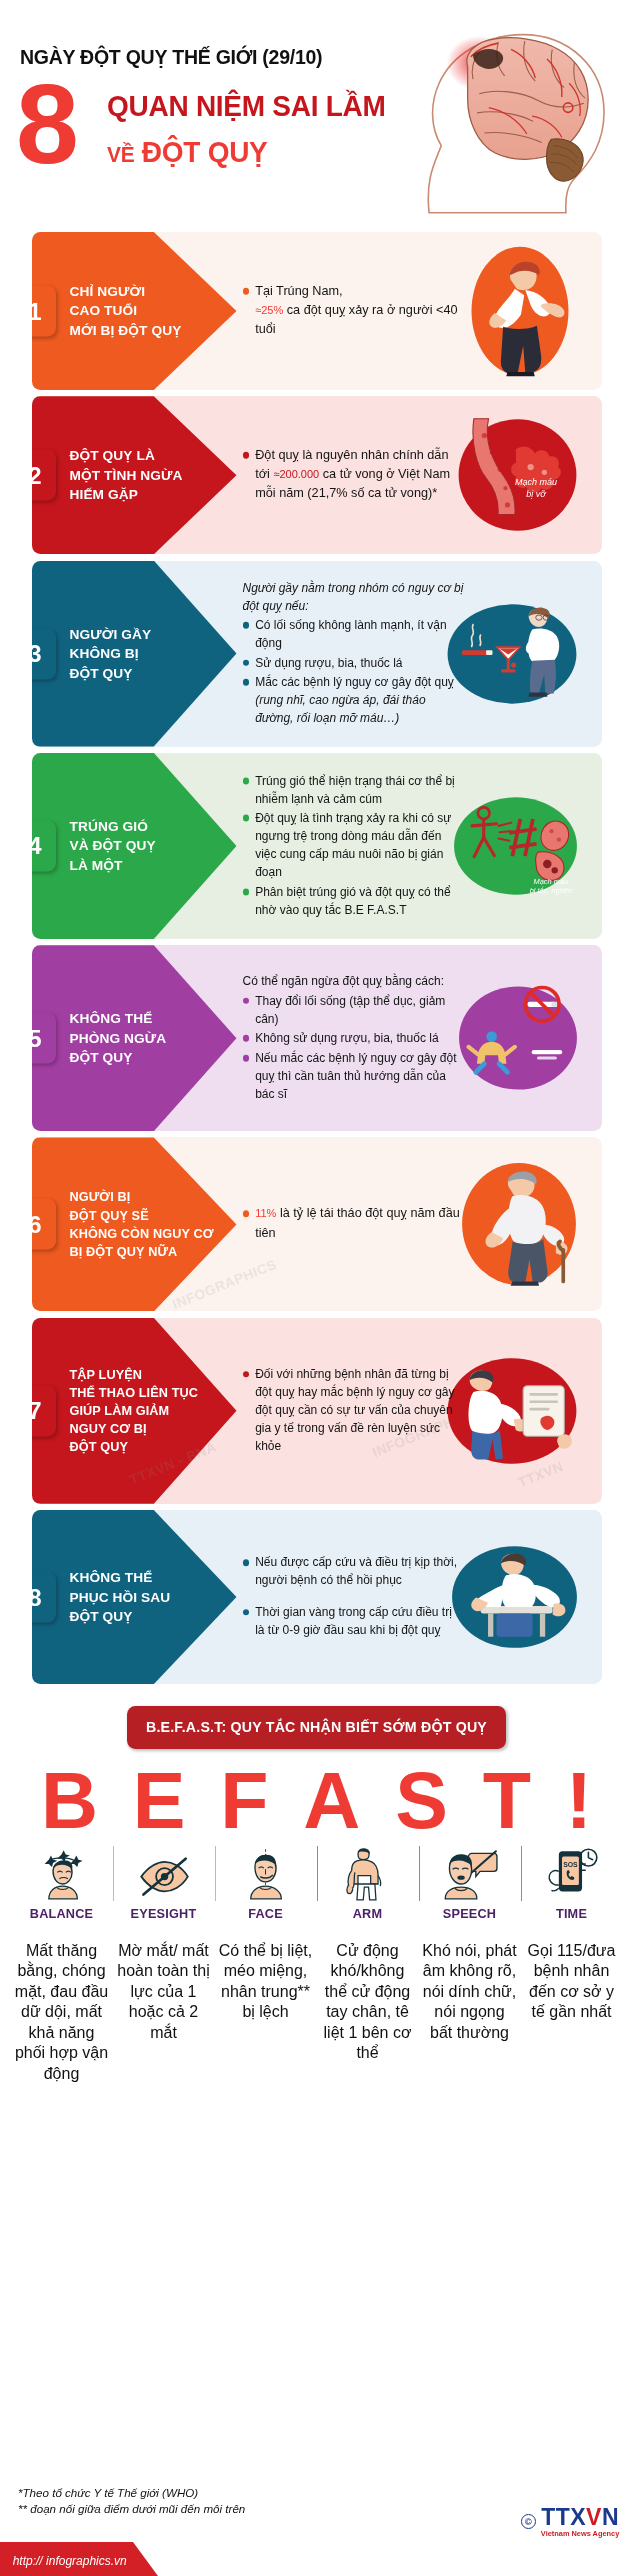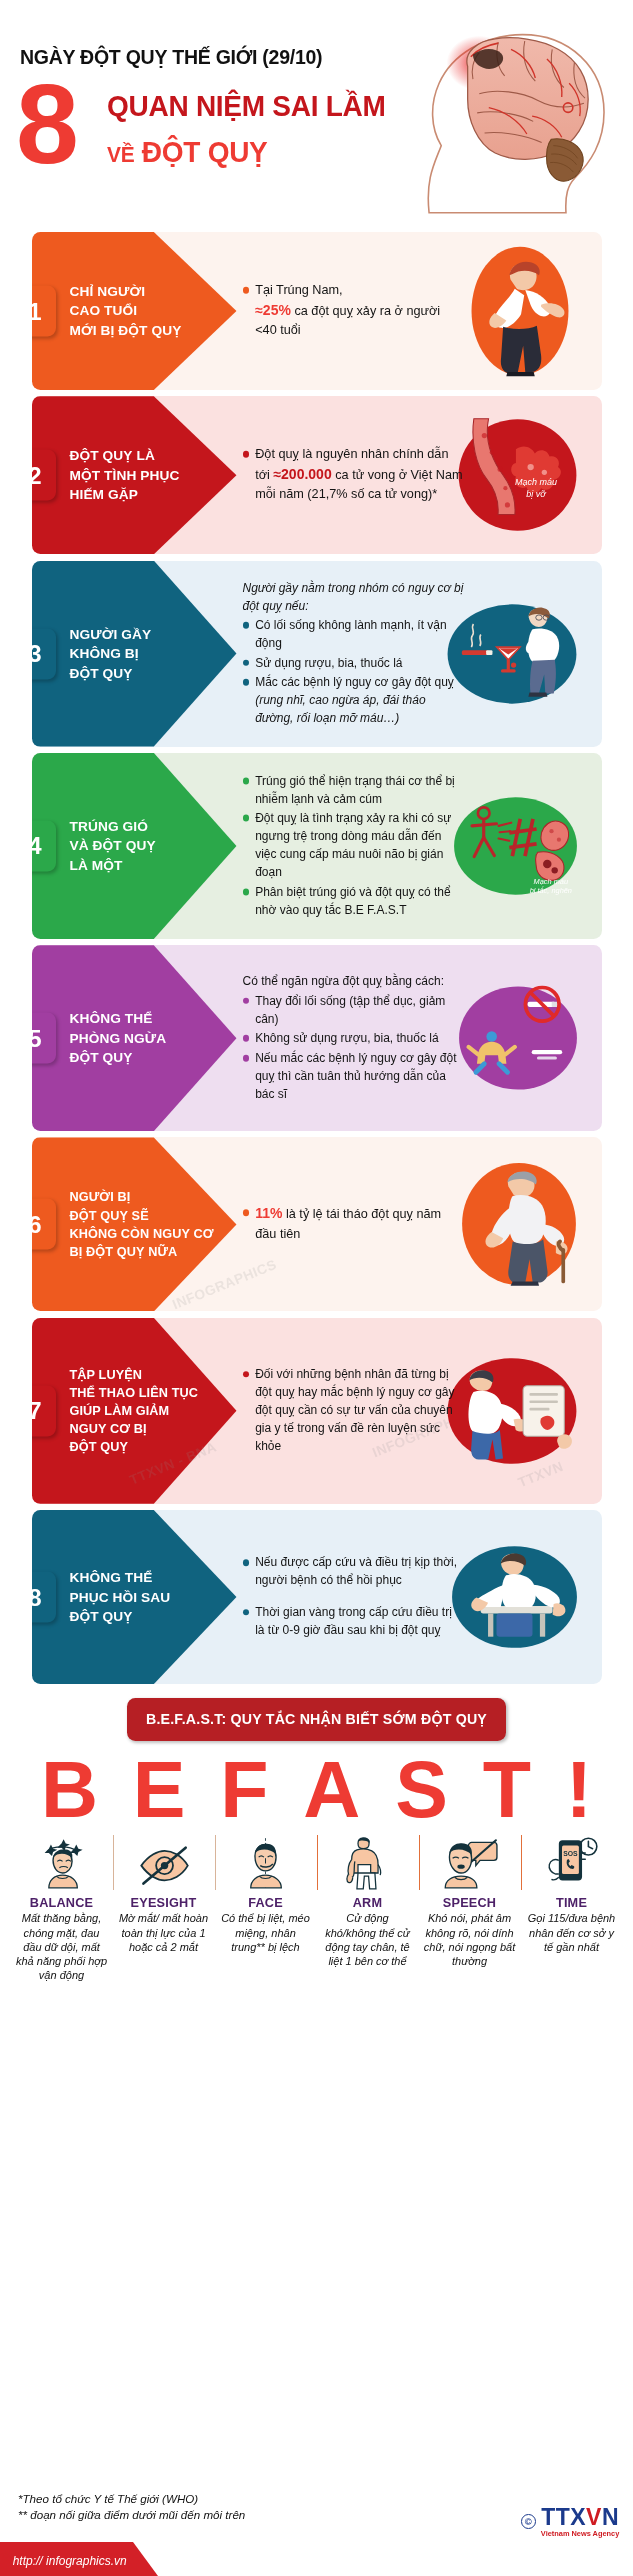--- a/index.html
+++ b/index.html
@@ -70,34 +70,34 @@
   .card .body .plain { display: block; margin-bottom: 1.6px; }
   .card .bullet {
     position: relative; padding-left: 12.7px; margin-bottom: 1.6px;
   }
   .card .bullet::before {
     content: ""; position: absolute; left: 0; top: 5.8px;
     width: 6.9px; height: 6.9px; border-radius: 50%;
     background: var(--dot, #ee5a1f);
   }
   .card .bullet i { font-style: italic; }
-  .stat { font-weight: 700; font-size: 14px; }
+  .stat { font-weight: 400; font-size: 11px; }
   .art-oval {
     position: absolute; right: 24px; top: 50%; transform: translateY(-50%);
     z-index: 3;
   }
   .art-cap {
     position: absolute; color: #ffffff; font-style: italic;
     font-size: 9px; line-height: 1.25; text-align: center; z-index: 6;
   }
 
   
   .befast { position: relative; width: 633px; padding-top: 3.2px; }
   .befast-pill {
-    margin: 4px auto; width: 379px; height: 43px; border-radius: 8.4px;
+    margin: 12px auto; width: 379px; height: 43px; border-radius: 8.4px;
     background: #b61f24; color: #fff;
     display: flex; align-items: center; justify-content: center;
     font-size: 14.2px; font-weight: 800; letter-spacing: 0.2px;
     box-shadow: 1.1px 1.6px 3.2px rgba(0,0,0,0.25);
   }
   .befast-word {
     margin: 9.5px auto 0 auto; width: 591px;
     display: flex; justify-content: space-between; align-items: flex-end;
     color: #ee3b33; font-size: 79px; font-weight: 800; line-height: 1;
     padding: 0 20px;
@@ -110,27 +110,27 @@
   .bf-col + .bf-col::before {
     content: ""; position: absolute; left: 0; top: 2.1px;
     width: 1.1px; height: 55px; background: var(--rule, #d8b49a);
   }
   .bf-ico { height: 59px; display: flex; align-items: flex-end; justify-content: center; }
   .bf-name {
     margin-top: 4.2px; color: #4d2168; font-size: 12.7px; font-weight: 800;
     letter-spacing: 0.2px;
   }
   .bf-desc {
-    margin-top: 1px; font-style: italic; font-size: 11px;
+    margin-top: 20px; font-size: 16px;
     line-height: 1.28; color: #111;
   }
 
   
   .notes {
-    position: absolute; left: 18px; bottom: 53px;
+    position: absolute; left: 18px; bottom: 59px;
     font-style: italic; font-size: 11.6px; line-height: 1.38; color: #111;
   }
   .footer-bar {
     position: absolute; left: 0; bottom: 0; width: 524px; height: 34px;
   }
   .fb-red {
     position: absolute; left: 0; bottom: 0; width: 158px; height: 34px;
     background: #d32027;
     clip-path: polygon(0 0, 133px 0, 158px 34px, 0 34px);
   }
@@ -230,21 +230,21 @@
     <path d="M78 160 C96 166 126 166 142 158 L150 214 C152 232 146 244 132 246 L120 246 L116 196 L106 246 L92 248 C78 248 72 236 74 220 Z" fill="#2a2c38"></path>
     <path d="M86 246 L136 246 L138 254 L84 254 Z" fill="#1a1b24"></path>
   </svg>
 </div>
 
 <div class="card" style="height:158px;background:#fbe1e0;">
   <div class="wedge" style="background:#c4161c;clip-path:polygon(0 0,37% 0,62% 50%,37% 100%,0 100%);
               filter:drop-shadow(2.1px 2.1px 3.2px rgba(0,0,0,0.2));"></div>
   <div class="numbadge" style="background:#c4161c;">2</div>
   <div class="ttl" style="white-space:pre-line;">ĐỘT QUỴ LÀ
-MỘT TÌNH PHỤC
+MỘT TÌNH NGỪA
 HIẾM GẶP</div>
   <div class="body">
     <div class="bullet" style="--dot:#c4161c;">
       <span>Đột quỵ là nguyên nhân chính dẫn tới </span><span class="stat" style="color:#c4161c;">≈200.000</span><span> ca tử vong ở Việt Nam mỗi năm (21,7% số ca tử vong)*</span>
     </div>
   </div>
   <svg class="art-oval" width="121" height="121" viewBox="0 0 230 230">
     <ellipse cx="115" cy="115" rx="112" ry="106" fill="#c4161c"></ellipse>
     <path d="M60 8 C52 48 66 86 88 116 C104 138 112 162 110 190 L78 190 C80 164 72 142 56 122 C36 96 26 52 32 8 Z" fill="#e8776f" stroke="#a8262a" stroke-width="2"></path>
     <circle cx="52" cy="40" r="5" fill="#c4161c" opacity="0.6"></circle>

